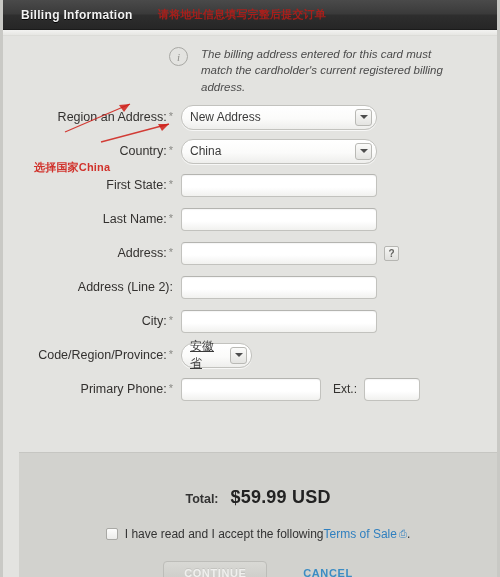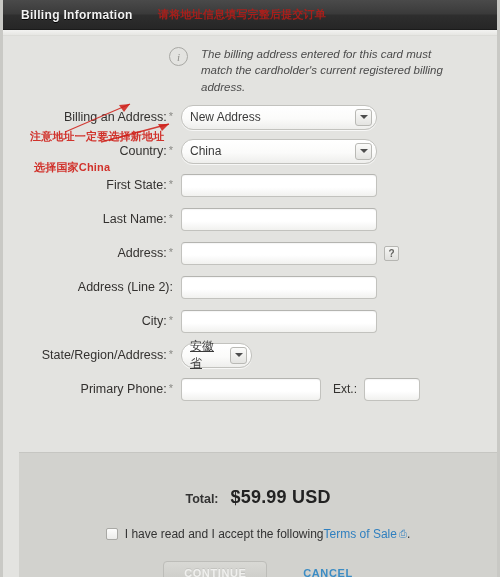--- a/index.html
+++ b/index.html
@@ -291,21 +291,21 @@
 
   <div class="infobar">
     <div class="info-icon">i</div>
     <div class="info-text">The billing address entered for this card must match the cardholder's current registered billing address.</div>
   </div>
 
   <div class="form">
 
     <div class="row">
       <div class="label-cell">
-        <span>Billing an Address:</span><span class="req">*</span>
+        <span>Region an Address:</span><span class="req">*</span>
       </div>
       <div class="field-cell">
         <div class="sel w-addr">
           <span>New Address</span>
           <span class="sel-arrow">
               <i></i>
             </span>
         </div>
       </div>
     </div>
@@ -365,21 +365,21 @@
       <div class="label-cell">
         <span>City:</span><span class="req">*</span>
       </div>
       <div class="field-cell">
         <input class="txt w-wide" type="text" value="" style="">
       </div>
     </div>
 
     <div class="row">
       <div class="label-cell">
-        <span>State/Region/Address:</span><span class="req">*</span>
+        <span>Code/Region/Province:</span><span class="req">*</span>
       </div>
       <div class="field-cell">
         <div class="sel w-state">
           <span>安徽省</span>
           <span class="sel-arrow">
               <i></i>
             </span>
         </div>
       </div>
     </div>
@@ -400,21 +400,20 @@
 
   <svg class="annot-svg" viewBox="0 0 500 577">
     <g stroke="#cf1f18" stroke-width="1.3" fill="none" opacity="0.85">
       <path d="M62 132 L127 104"></path>
       <path d="M98 142 L166 124"></path>
     </g>
     <polygon points="127,104 116,105 121,112" fill="#cf1f18" opacity="0.85"></polygon>
     <polygon points="166,124 155,124 159,131" fill="#cf1f18" opacity="0.85"></polygon>
   </svg>
 
-  <div class="annot" id="annot-address">注意地址一定要选择新地址</div>
   <div class="annot" id="annot-country">选择国家China</div>
 
   <div class="footer">
 
     <div class="total-line">
       <span class="total-label">Total:</span>
       <span class="total-value">$59.99 USD</span>
     </div>
 
     <div class="terms-line">

